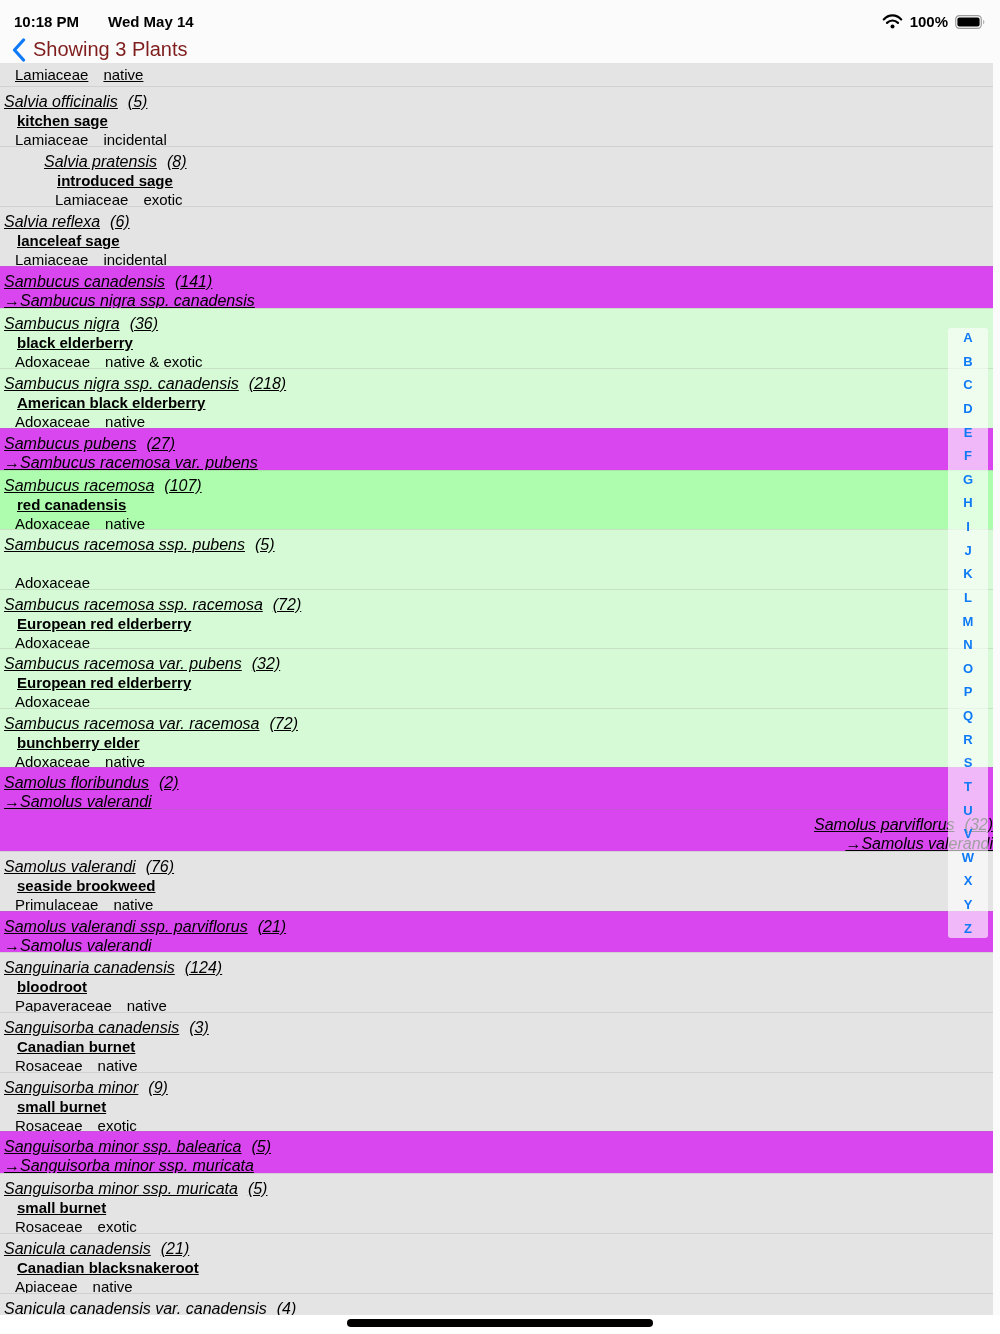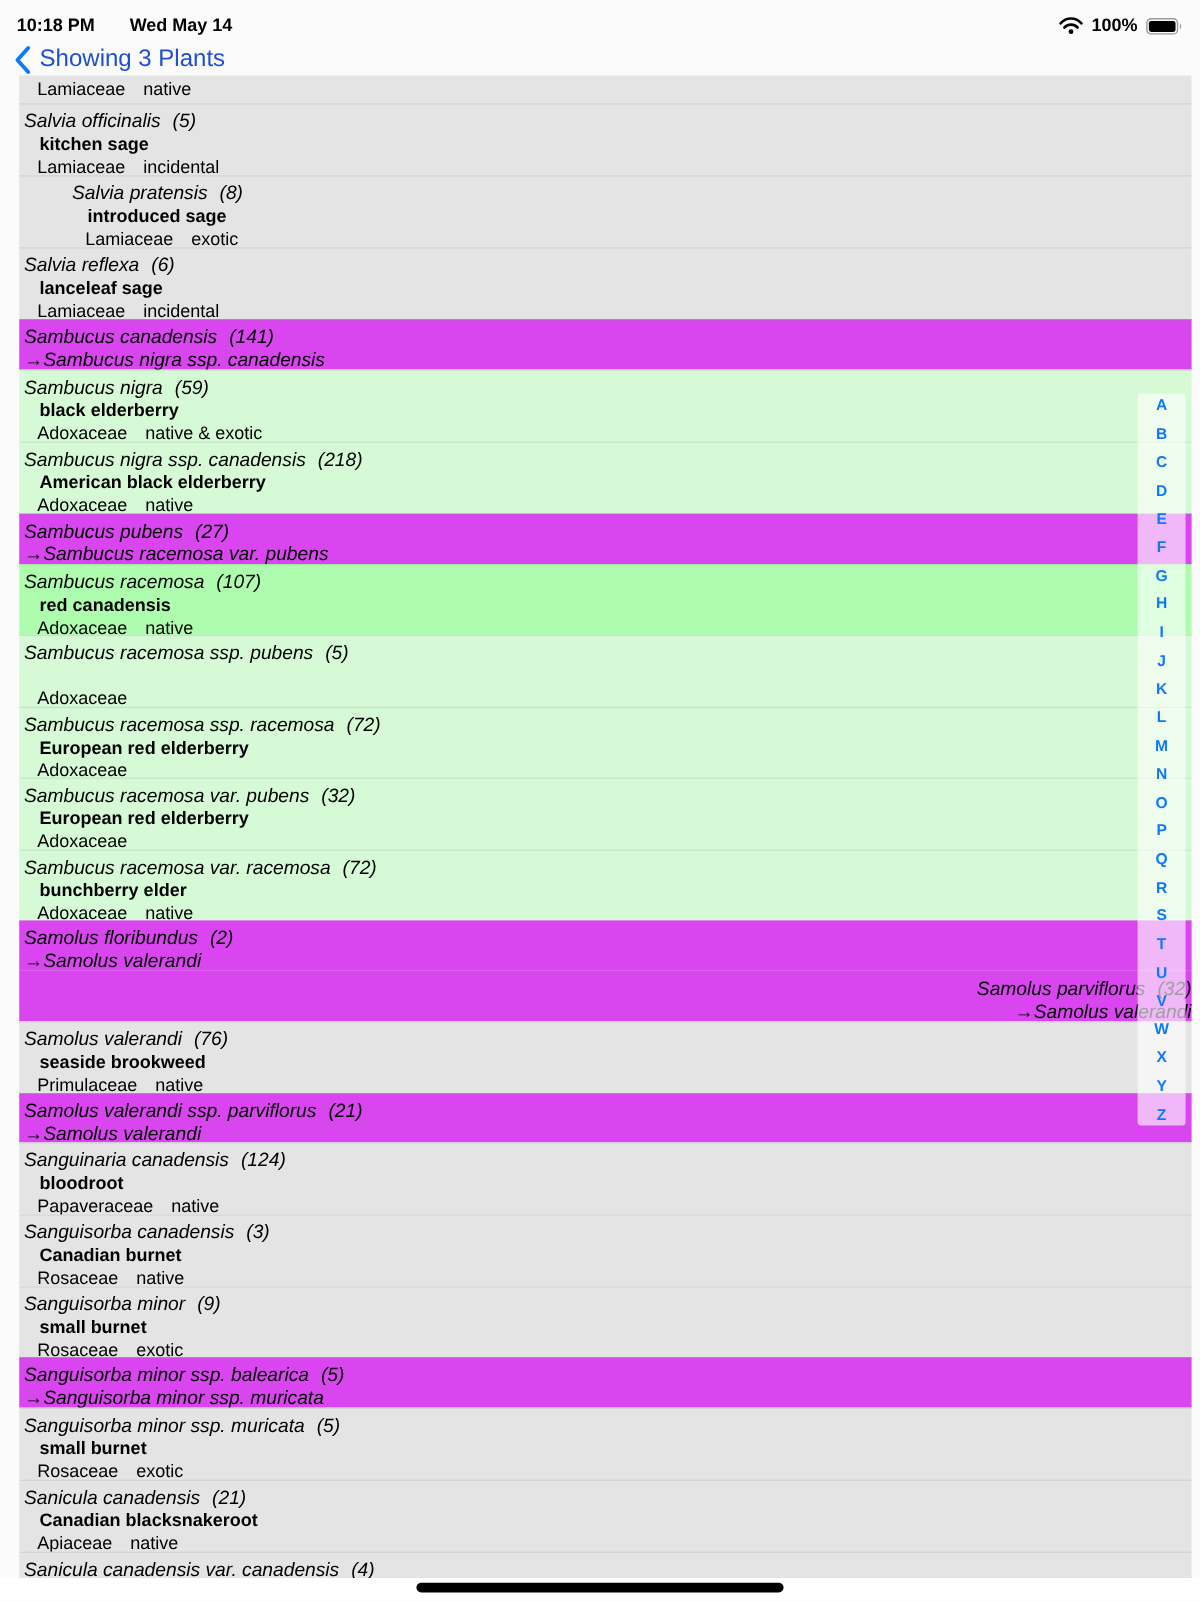--- a/index.html
+++ b/index.html
@@ -20,22 +20,23 @@
   
   .nav-bar{
     position:absolute;top:36px;left:0;right:0;height:27px;
     display:flex;align-items:center;padding-left:12px;background:transparent;
   }
   .nav-title{font-size:20px;margin-left:7px;}
   
   .plant-list{position:absolute;top:63px;left:0;width:1000px;}
   .row{
     box-sizing:border-box;overflow:hidden;
-    margin-left:16px;margin-right:7px;
+    margin-right:7px;
     padding:5px 0 0 4px;
+    text-decoration:underline;
   }
   .row + .row{border-top:1px solid rgba(140,140,140,0.22);}
   .row.gray{background:#e4e4e4;}
   .row.yellow{background:#d946ef;}
   .row.palegreen{background:#d5fad5;}
   .row.green{background:#aefcae;}
   .sci{font-style:italic;font-size:16px;line-height:19px;white-space:nowrap;}
   .sci .cnt{margin-left:10px;}
   .common{font-weight:bold;font-size:15px;line-height:19px;padding-left:13px;min-height:19px;white-space:nowrap;}
   .fam{font-size:15px;line-height:19px;padding-left:11px;white-space:nowrap;}
@@ -81,21 +82,21 @@
         <rect x="2.4" y="2.4" width="22.2" height="9.2" rx="2" fill="#000"></rect>
         <path d="M28.3 4.4 q2 2.6 0 5.2 z" fill="rgba(0,0,0,0.4)"></path>
       </svg>
     </div>
   </div>
 
   <div class="nav-bar">
     <svg width="14" height="24" viewBox="0 0 14 24">
       <polyline points="11.5,2 2.5,12 11.5,22" fill="none" stroke="#0f7af5" stroke-width="3.2" stroke-linecap="round" stroke-linejoin="round"></polyline>
     </svg>
-    <span class="nav-title" style="color:#1d4ed8">Showing 3 Plants</span>
+    <span class="nav-title" style="color:#7f1d1d">Showing 3 Plants</span>
   </div>
 
   <div class="plant-list" id="plant-list">
       <div class="row gray partial-top" style="height: 23px;">
         <div class="fam"><span>Lamiaceae</span><span class="status">native</span></div>
       </div>
       <div class="row gray" style="height: 60px;">
         <div class="sci">Salvia officinalis<span class="cnt">(5)</span></div>
         <div class="common">kitchen sage</div>
         <div class="fam"><span>Lamiaceae</span><span class="status">incidental</span></div>
@@ -108,21 +109,21 @@
       <div class="row gray" style="height: 60px;">
         <div class="sci">Salvia reflexa<span class="cnt">(6)</span></div>
         <div class="common">lanceleaf sage</div>
         <div class="fam"><span>Lamiaceae</span><span class="status">incidental</span></div>
       </div>
       <div class="row yellow" style="height: 42px;">
         <div class="sci">Sambucus canadensis<span class="cnt">(141)</span></div>
         <div class="syn">→Sambucus nigra ssp. canadensis</div>
       </div>
       <div class="row palegreen" style="height: 60px;">
-        <div class="sci">Sambucus nigra<span class="cnt">(59)</span></div>
+        <div class="sci">Sambucus nigra<span class="cnt">(36)</span></div>
         <div class="common">black elderberry</div>
         <div class="fam"><span>Adoxaceae</span><span class="status">native &amp; exotic</span></div>
       </div>
       <div class="row palegreen" style="height: 60px;">
         <div class="sci">Sambucus nigra ssp. canadensis<span class="cnt">(218)</span></div>
         <div class="common">American black elderberry</div>
         <div class="fam"><span>Adoxaceae</span><span class="status">native</span></div>
       </div>
       <div class="row yellow" style="height: 42px;">
         <div class="sci">Sambucus pubens<span class="cnt">(27)</span></div>

